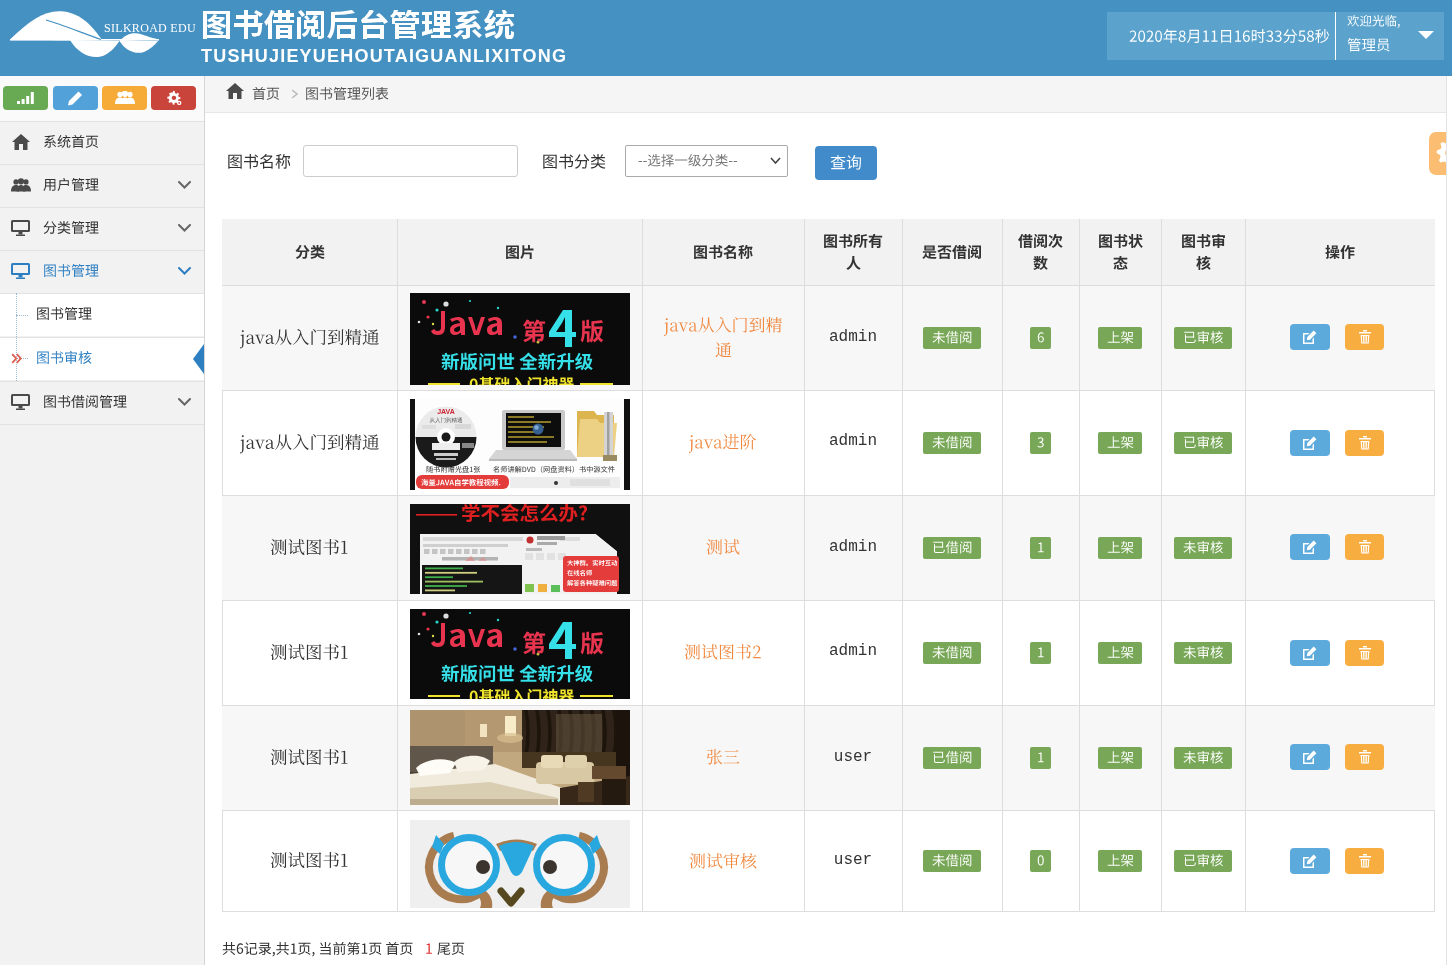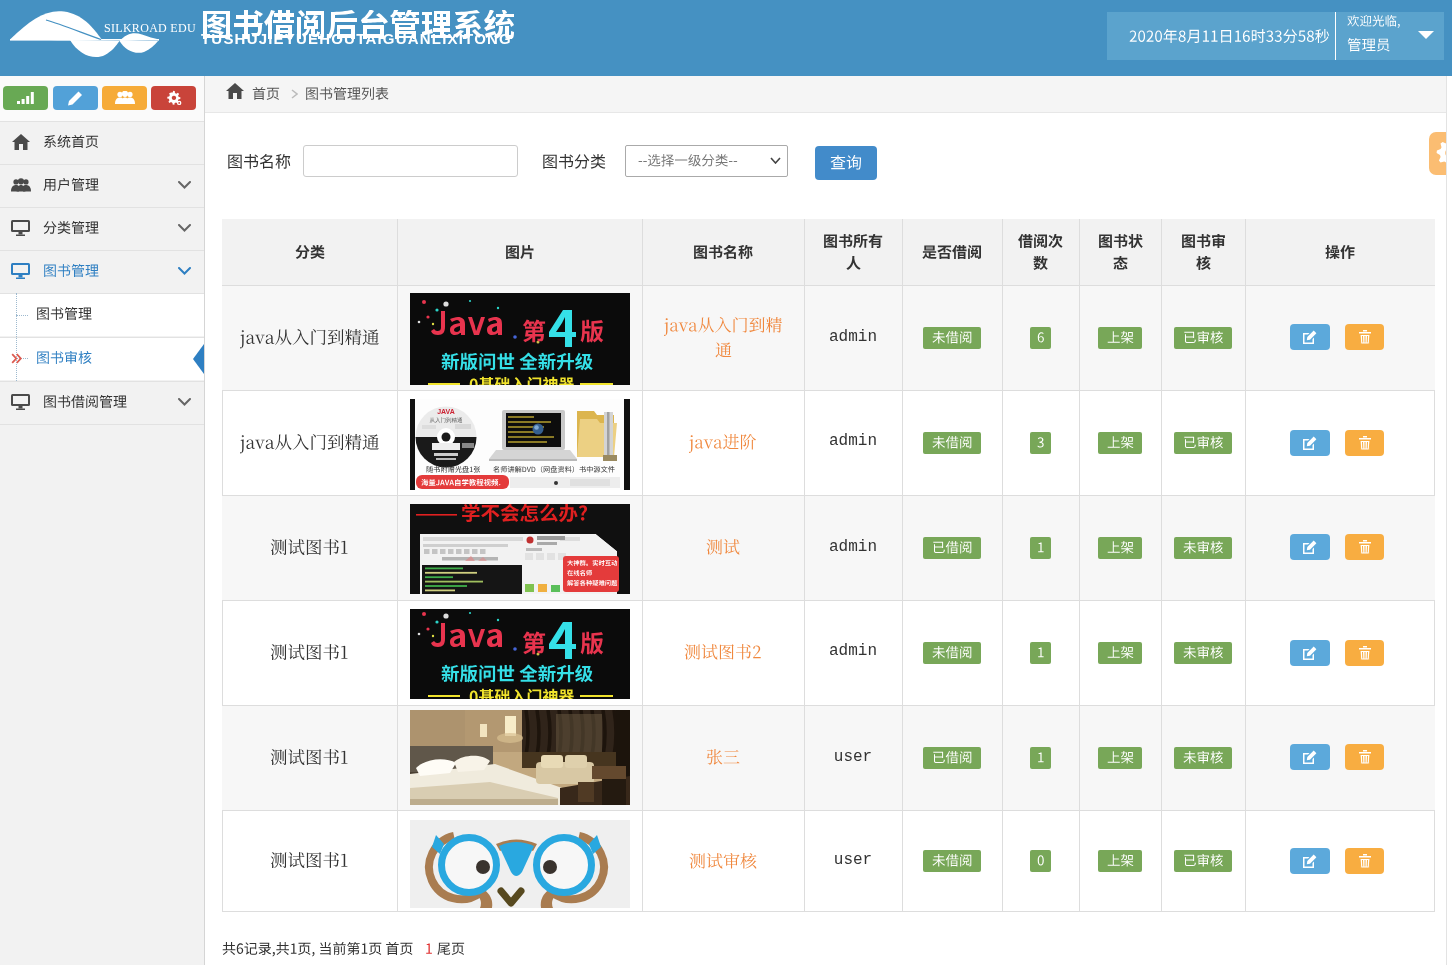--- a/index.html
+++ b/index.html
@@ -77,21 +77,21 @@
 <path d="M10 39.5 C 30 20, 46 9, 64 11.5 C 82 14, 93 27, 102 40 C 72 40.5, 36 40, 10 39.5 Z" fill="#fff"></path>
 <path d="M70 40 C 79 55, 94 60.5, 105 55 C 112 51, 116 46, 119.5 41 C 103 40.5, 86 40.2, 70 40 Z" fill="#fff"></path>
 <path d="M119.5 41 C 126 33.5, 134 31.5, 142 34.5 C 148 36.5, 154 38.5, 159 39.5 C 146 40, 132 40.5, 119.5 41 Z" fill="#fff"></path>
 <path d="M119.5 41 C 125 50, 135 55, 144 52 C 150 49.5, 155 45, 158 41 C 145 41, 132 41, 119.5 41 Z" fill="#fff"></path>
 <path d="M46 20 C 60 24, 80 32, 101 39.5" stroke="#4591c2" stroke-width="1.3" fill="none"></path>
 </svg>
 <div style="position:absolute;left:104px;top:21px;font-family:Liberation Serif, serif;font-size:12px;letter-spacing:0.3px;color:#fff">SILKROAD EDU</div>
 <svg style="position:absolute;left:201.0px;top:10.3px" width="316" height="37" viewBox="0 0 316 37">
     <use href="#g1" fill="#ffffff"></use>
   </svg>
-<div style="position:absolute;left:201px;top:30px;width:320px;font-family:'Liberation Sans',sans-serif;font-weight:bold;font-size:15px;letter-spacing:1.2px;color:#fff">TUSHUJIEYUEHOUTAIGUANLIXITONG</div>
+<div style="position:absolute;left:201px;top:46px;width:320px;font-family:'Liberation Sans',sans-serif;font-weight:bold;font-size:18px;letter-spacing:1.2px;color:#fff">TUSHUJIEYUEHOUTAIGUANLIXITONG</div>
 <div style="position:absolute;left:1107px;top:12px;width:337px;height:48px;background:#5ba3cd"></div>
 <div style="position:absolute;left:1129px;top:28px;font-family:'Liberation Sans',sans-serif;font-size:16px;color:#fff"></div>
 <svg style="position:absolute;left:1129.0px;top:29.4px" width="202" height="19" viewBox="0 0 202 19">
     <use href="#g2" fill="#ffffff"></use>
   </svg>
 <div style="position:absolute;left:1335px;top:12px;width:1px;height:48px;background:#ffffff"></div>
 <svg style="position:absolute;left:1347.0px;top:14.8px" width="55" height="16" viewBox="0 0 55 16">
     <use href="#g3" fill="#ffffff"></use>
   </svg>
 <svg style="position:absolute;left:1347.0px;top:37.8px" width="45" height="18" viewBox="0 0 45 18">

